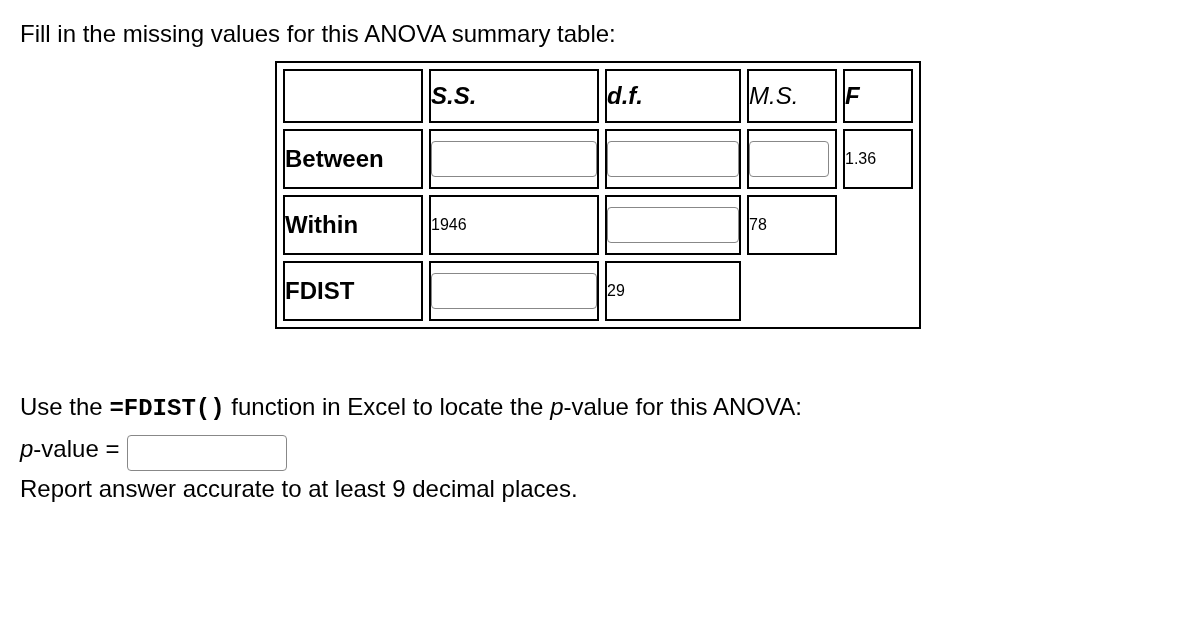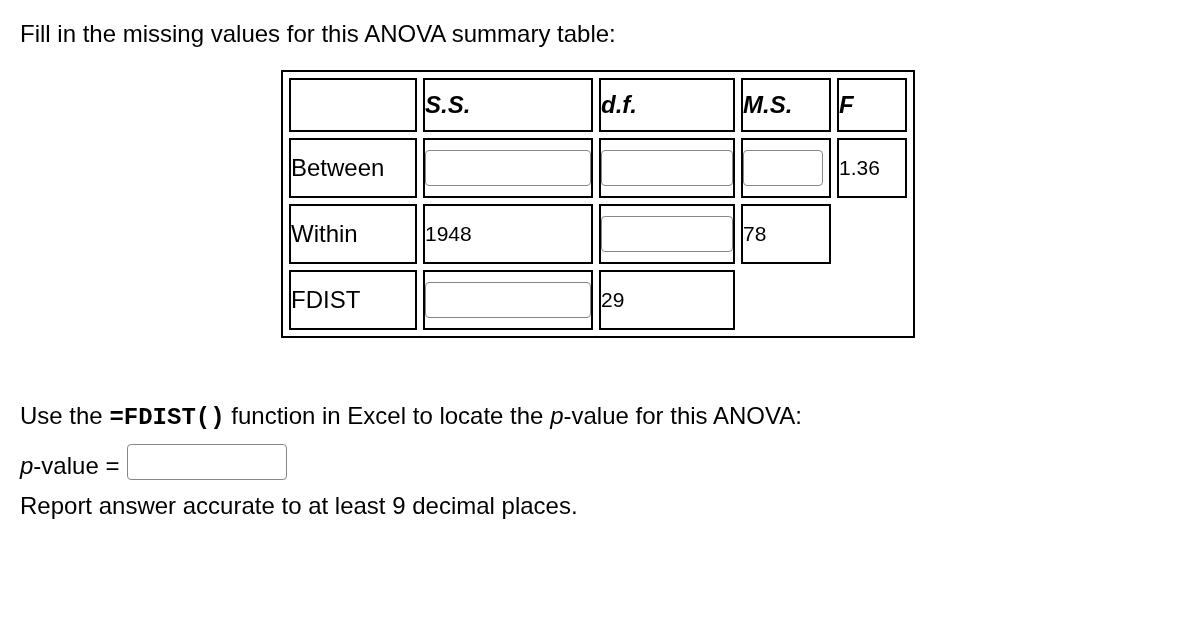--- a/index.html
+++ b/index.html
@@ -10,57 +10,57 @@
     body {
       font-family: Arial, Helvetica, sans-serif;
       font-size: 24px;
       color: #000;
       background: #fff;
       padding: 20px;
       width: 1196px;
       height: 628px;
     }
     .question-text {
-      margin-bottom: 22px;
+      margin-bottom: 13px;
     }
     .table-wrapper {
       display: flex;
       justify-content: center;
       margin-bottom: 60px;
     }
     table {
       border-collapse: separate;
       border-spacing: 6px;
       border: 2px solid #000;
     }
     td, th {
       border: 2px solid #000;
       padding: 10px 0;
       text-align: left;
       vertical-align: middle;
       height: 54px;
     }
     .col-label {
-      width: 128px;
-      font-weight: normal;
+      width: 140px;
+      font-weight: bold;
     }
     .col-ss {
       width: 170px;
       font-style: italic;
       font-weight: bold;
     }
     .col-df {
       width: 136px;
       font-style: italic;
       font-weight: bold;
     }
     .col-ms {
       width: 90px;
       font-style: italic;
-      font-weight: bold;
+      font-weight: normal;
     }
     .col-f {
       width: 70px;
       font-style: italic;
       font-weight: bold;
     }
     .empty-header {
       border: 2px solid #000;
     }
     .no-border {
@@ -91,34 +91,33 @@
     .monospace {
       font-family: 'Courier New', Courier, monospace;
       font-weight: bold;
       text-align: center;
     }
     .italic {
       font-style: italic;
     }
     .pvalue-line {
       display: flex;
-      align-items: flex-end;
+      align-items: flex-start;
       gap: 8px;
-      margin-bottom: 8px;
     }
     .pvalue-input {
       width: 160px;
       height: 36px;
       border: 1px solid #888;
       border-radius: 4px;
       font-size: 22px;
       padding: 4px 8px;
     }
     .cell-text {
-      font-size: 21px;
+      font-size: 16px;
     }
   </style>
 </head>
 <body>
 
 <div class="question-text">Fill in the missing values for this ANOVA summary table:</div>
 
 <div class="table-wrapper">
   <table>
     <tbody>
@@ -131,21 +130,21 @@
     </tr>
     <tr>
       <td class="col-label">Between</td>
       <td><input type="text" class="cell-input" style=""></td>
       <td><input type="text" class="cell-input" style=""></td>
       <td><input type="text" class="cell-input-narrow" style=""></td>
       <td class="cell-text">1.36</td>
     </tr>
     <tr>
       <td class="col-label">Within</td>
-      <td class="cell-text">1948</td>
+      <td class="cell-text">1946</td>
       <td><input type="text" class="cell-input" style=""></td>
       <td class="cell-text">78</td>
       <td class="no-border"></td>
     </tr>
     <tr>
       <td class="col-label">FDIST</td>
       <td><input type="text" class="cell-input" style=""></td>
       <td class="cell-text">29</td>
       <td class="no-border"></td>
       <td class="no-border"></td>

